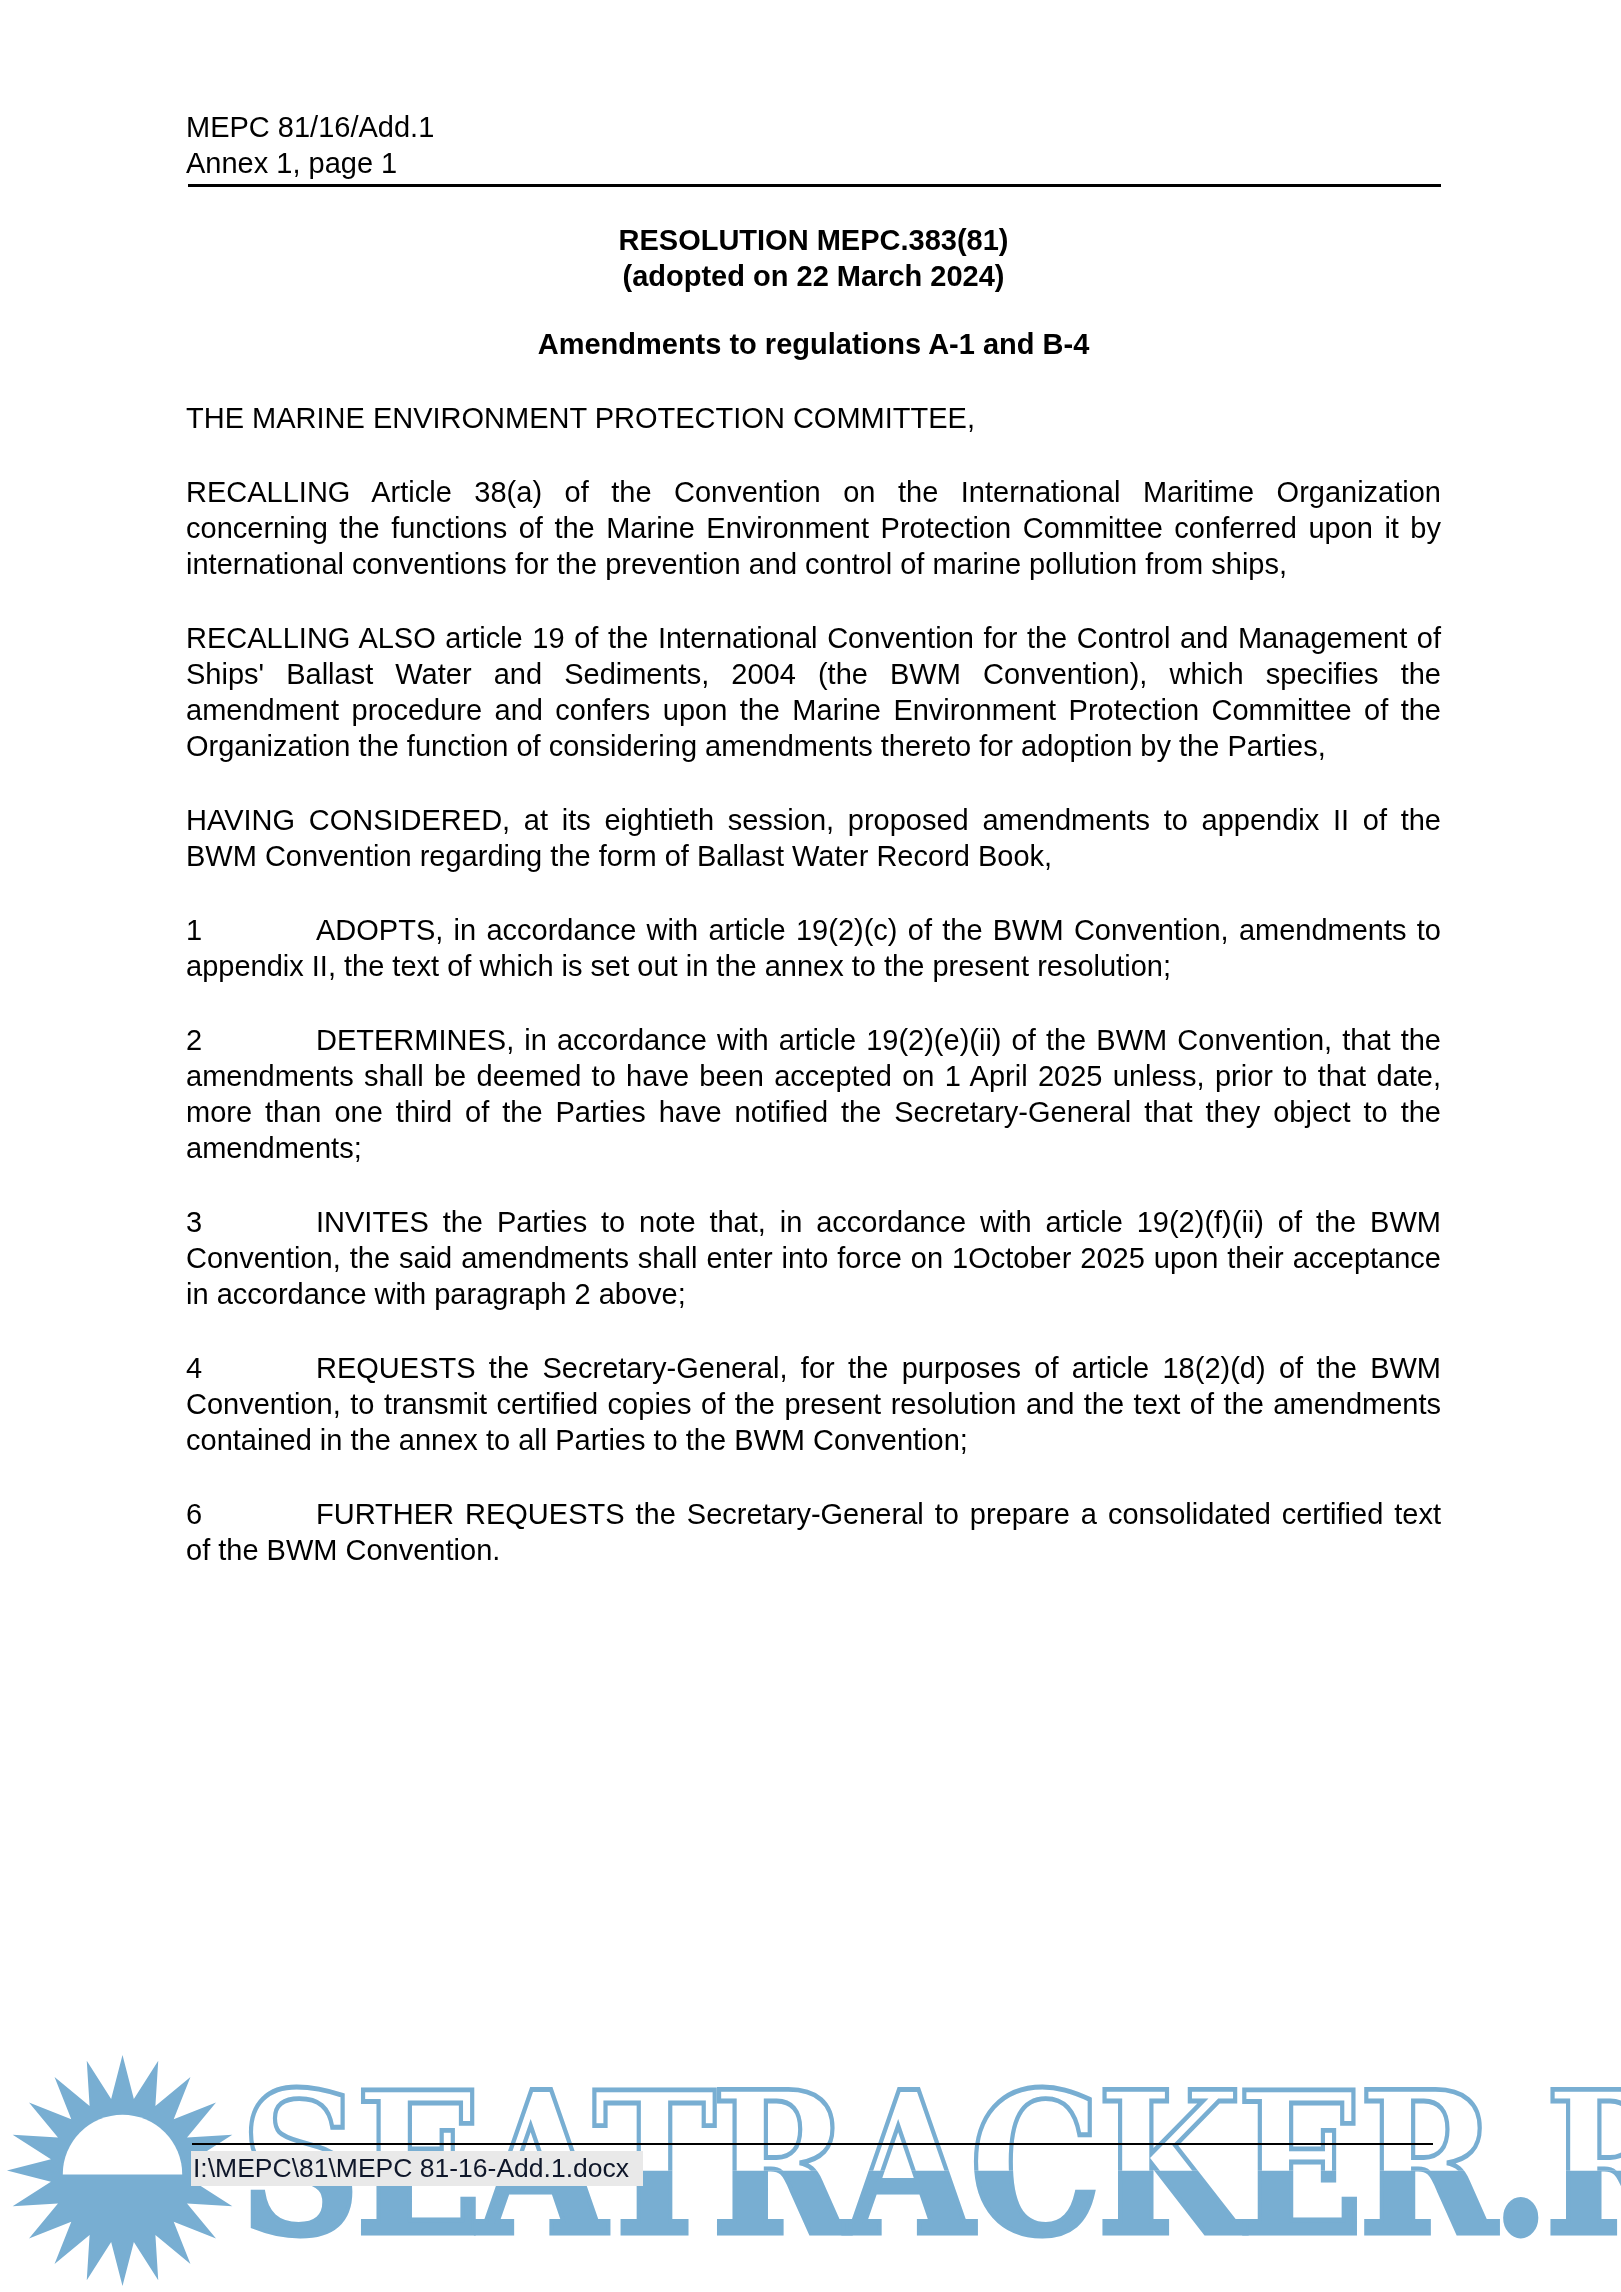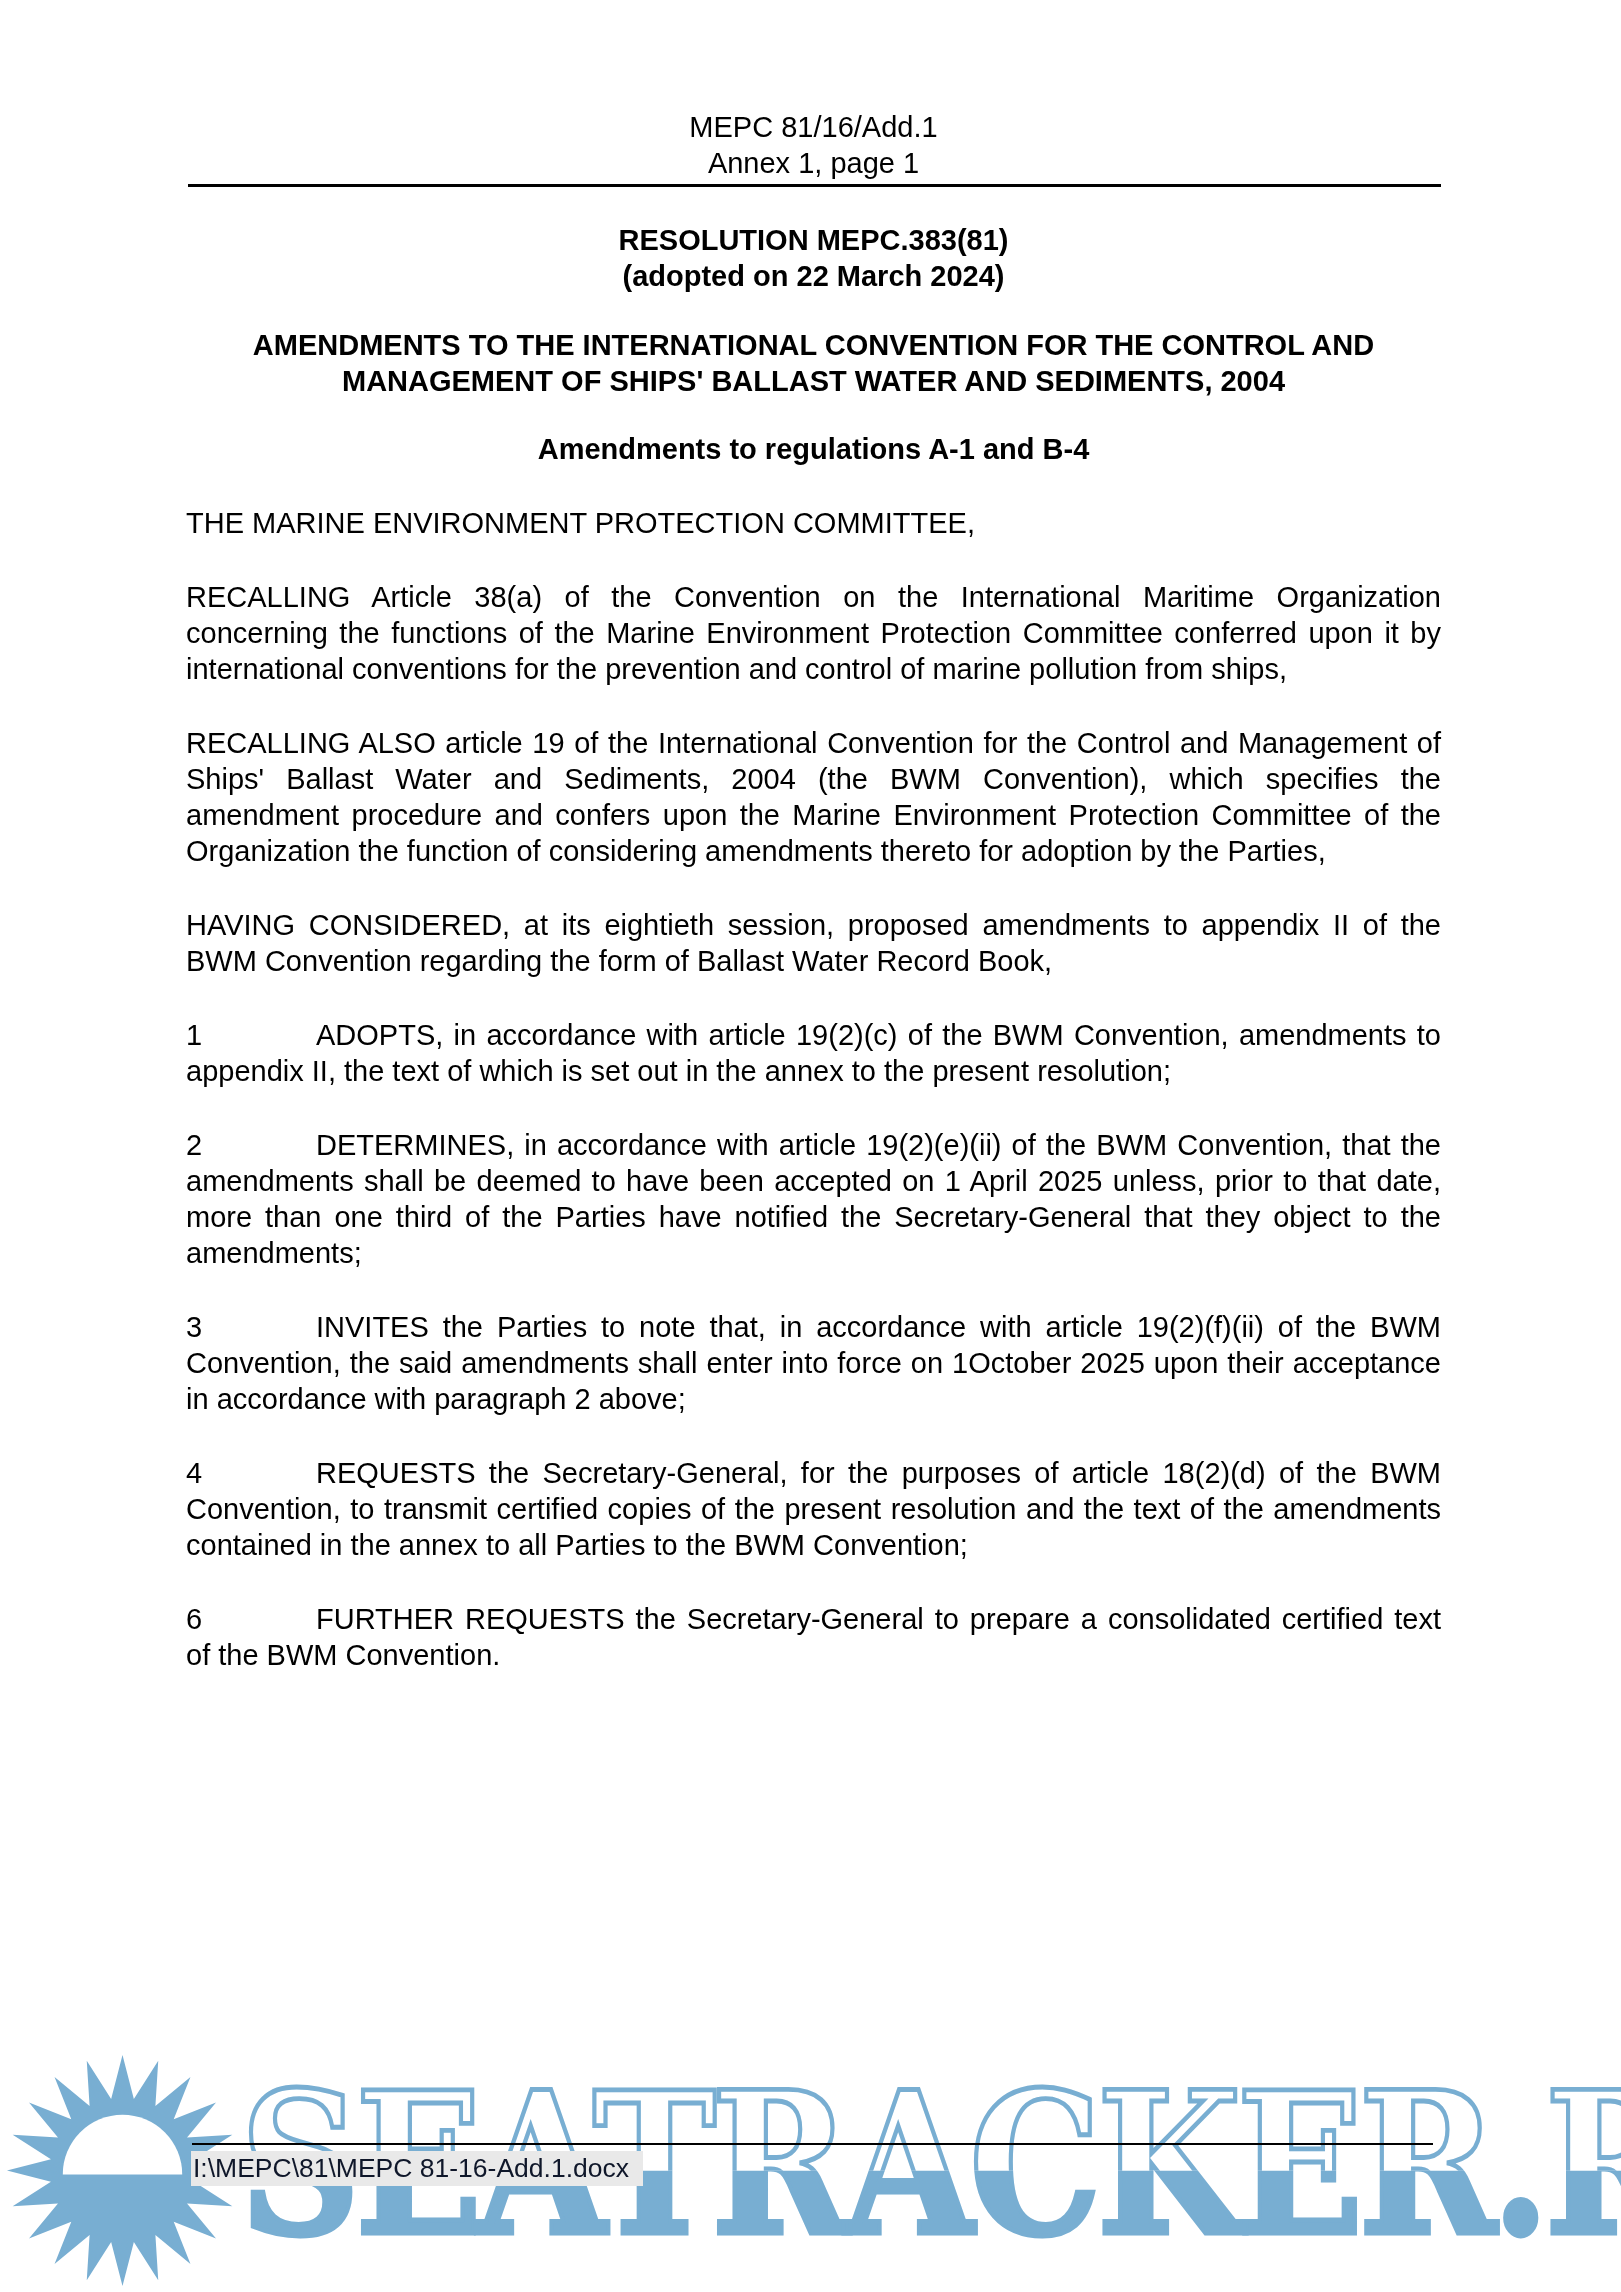--- a/index.html
+++ b/index.html
@@ -13,21 +13,21 @@
   }
   .content {
     position: absolute;
     left: 186px; top: 0;
     width: 1255px;
     font-size: 29px;
     line-height: 36px;
   }
   .doc-header {
     padding-top: 109px;
-    text-align: center;
+    text-align: left;
   }
   .head-rule {
     border: none;
     border-top: 3.9px solid #000;
     margin: 2.9px 0 0 2px;
   }
   .t-center { text-align: center; font-weight: bold; }
   .t-annex    { margin-top: 49px; }
   .t-res      { margin-top: 35px; }
   .t-adopted  { margin-top: 0; }
@@ -119,24 +119,20 @@
 <div class="content">
 
   <div class="doc-header">
     <div>MEPC 81/16/Add.1</div>
     <div>Annex 1, page 1</div>
   </div>
   <hr class="head-rule">
 
   <div class="t-center t-res">RESOLUTION MEPC.383(81)</div>
   <div class="t-center t-adopted">(adopted on 22 March 2024)</div>
-  <div class="t-center t-subject">
-    <div>AMENDMENTS TO THE INTERNATIONAL CONVENTION FOR THE CONTROL AND</div>
-    <div>MANAGEMENT OF SHIPS' BALLAST WATER AND SEDIMENTS, 2004</div>
-  </div>
   <div class="t-center t-amend">Amendments to regulations A-1 and B-4</div>
 
   <p class="para opening">THE MARINE ENVIRONMENT PROTECTION COMMITTEE,</p>
 
   <p class="para"><span>RECALLING Article 38(a) of the Convention on the International Maritime Organization concerning the functions of the Marine Environment Protection Committee conferred upon it by international conventions for the prevention and control of marine pollution from ships,</span></p>
   <p class="para"><span>RECALLING ALSO article 19 of the International Convention for the Control and Management of Ships' Ballast Water and Sediments, 2004 (the BWM Convention), which specifies the amendment procedure and confers upon the Marine Environment Protection Committee of the Organization the function of considering amendments thereto for adoption by the Parties,</span></p>
   <p class="para"><span>HAVING CONSIDERED, at its eightieth session, proposed amendments to appendix II of the BWM Convention regarding the form of Ballast Water Record Book,</span></p>
 
   <p class="para"><span class="pnum">1</span><span>ADOPTS, in accordance with article 19(2)(c) of the BWM Convention, amendments to appendix II, the text of which is set out in the annex to the present resolution;</span></p>
   <p class="para"><span class="pnum">2</span><span>DETERMINES, in accordance with article 19(2)(e)(ii) of the BWM Convention, that the amendments shall be deemed to have been accepted on 1 April 2025 unless, prior to that date, more than one third of the Parties have notified the Secretary-General that they object to the amendments;</span></p>

